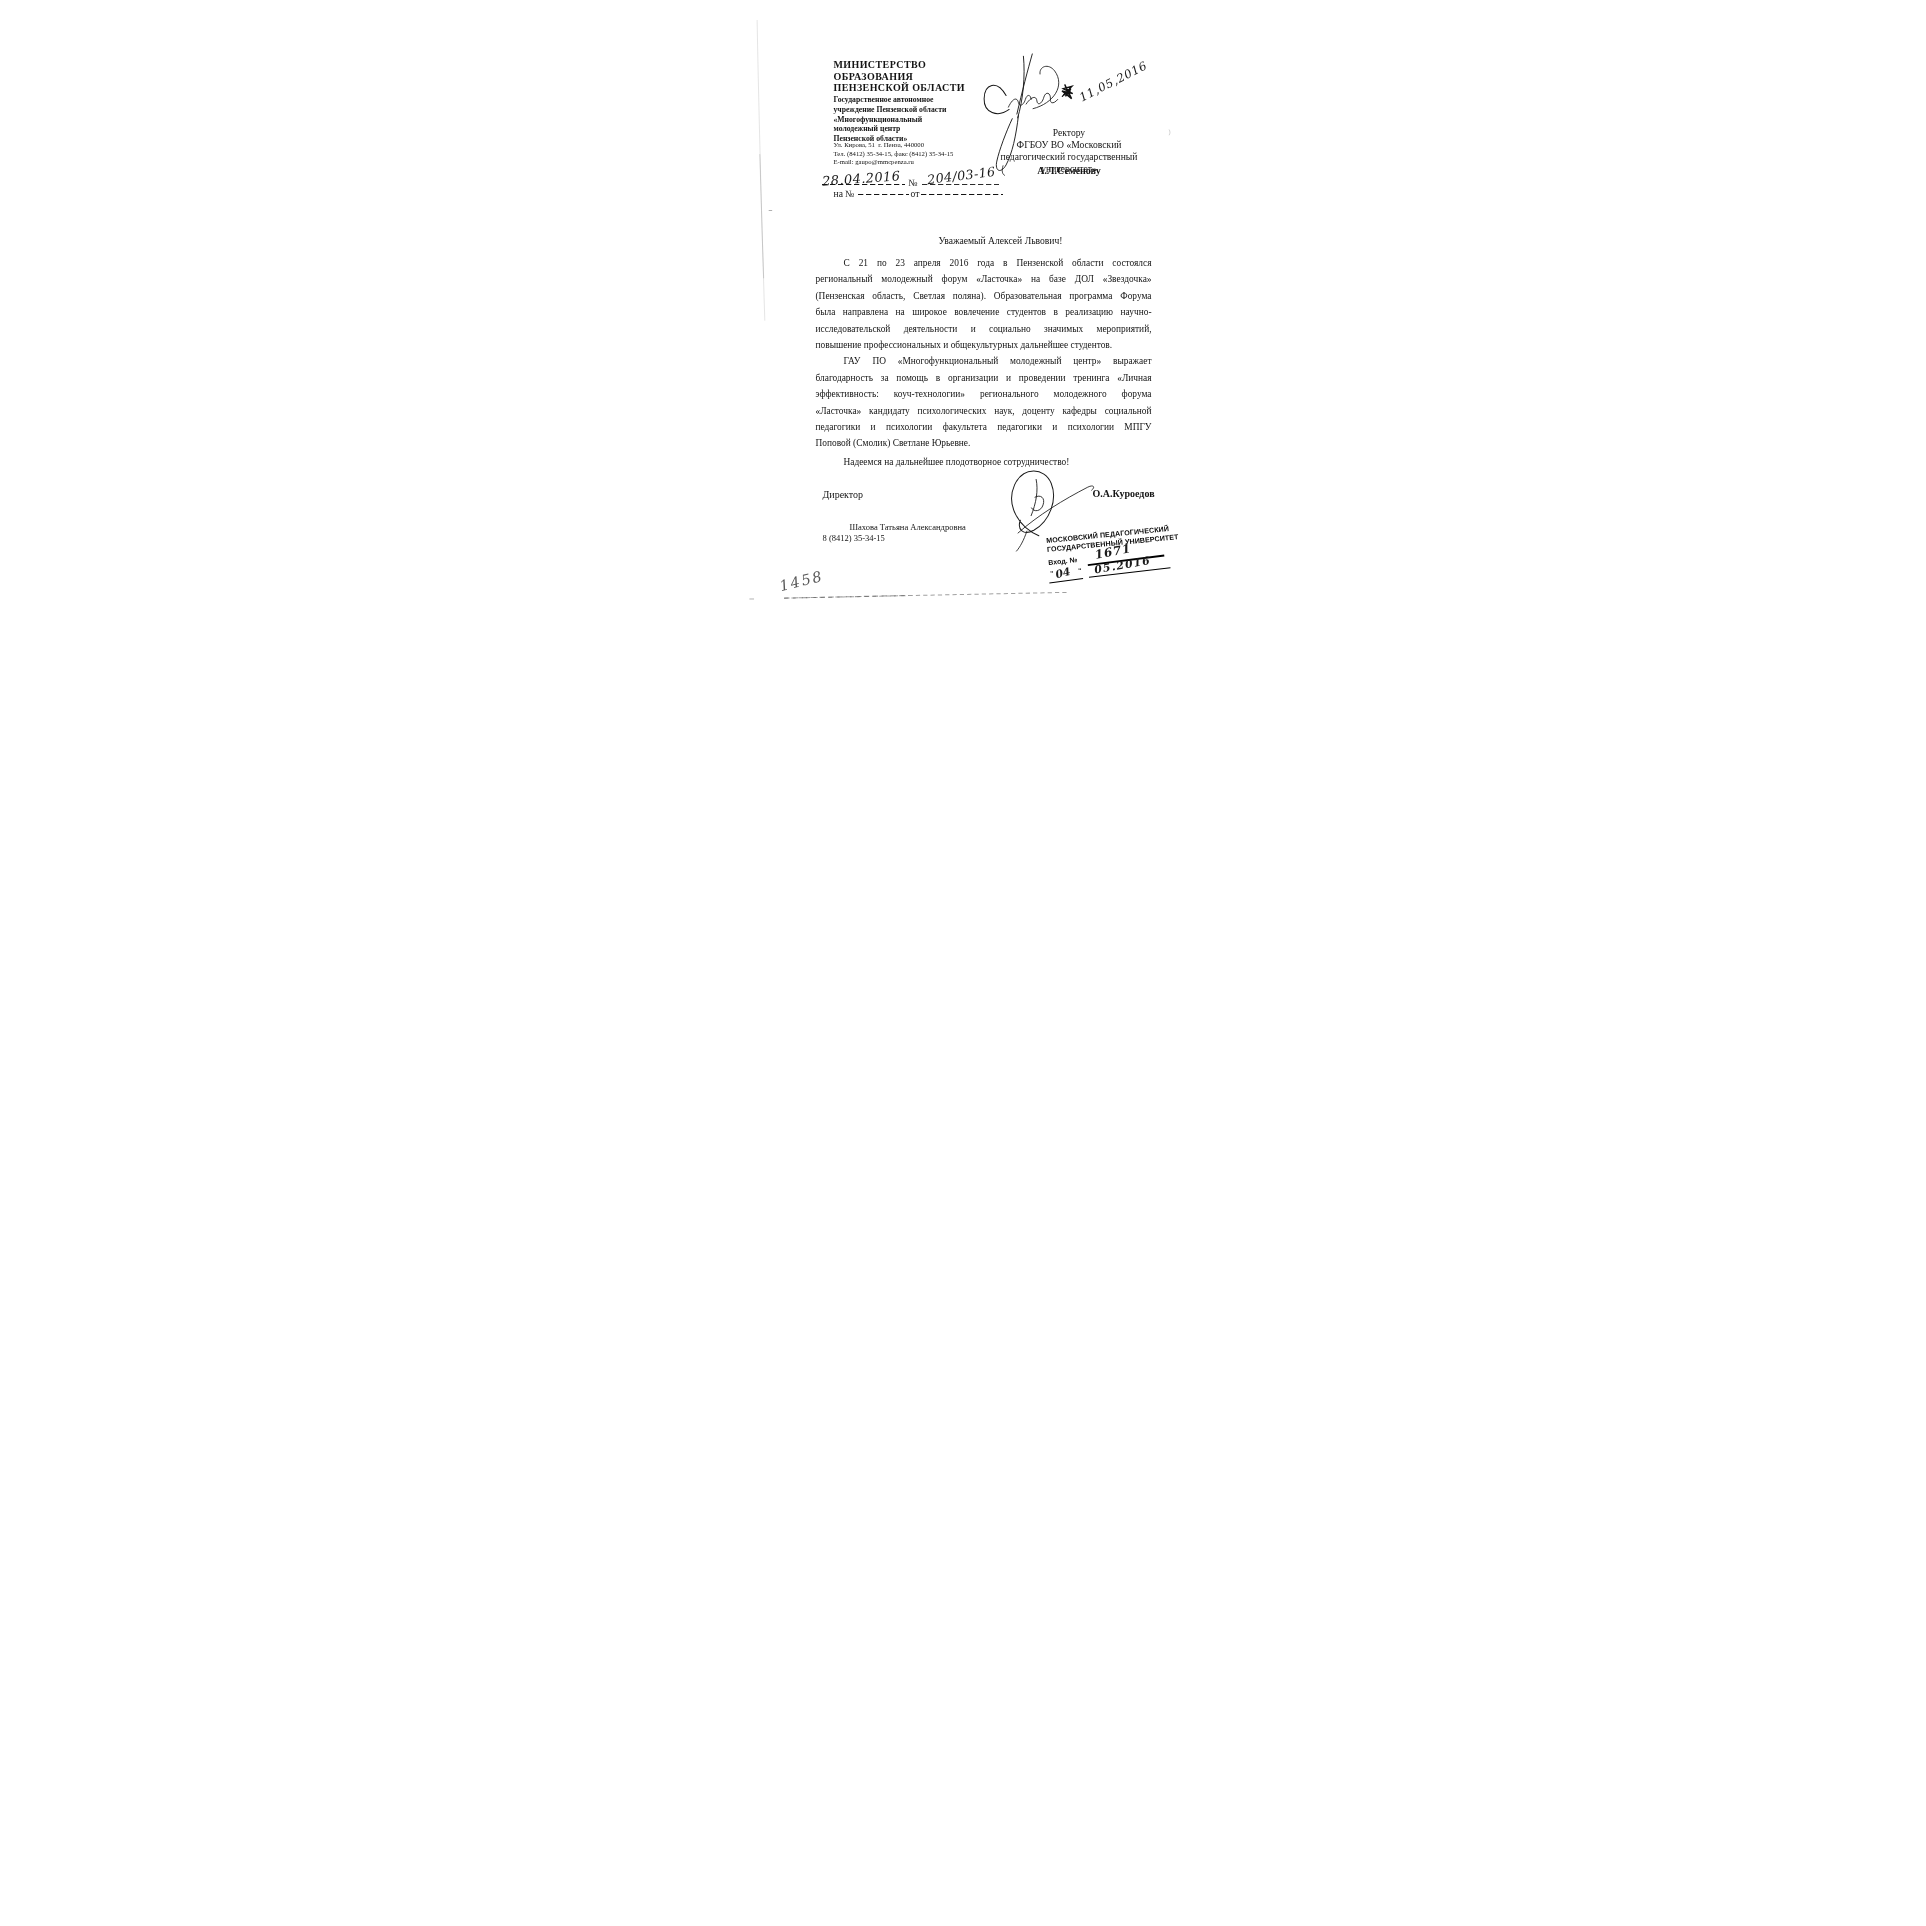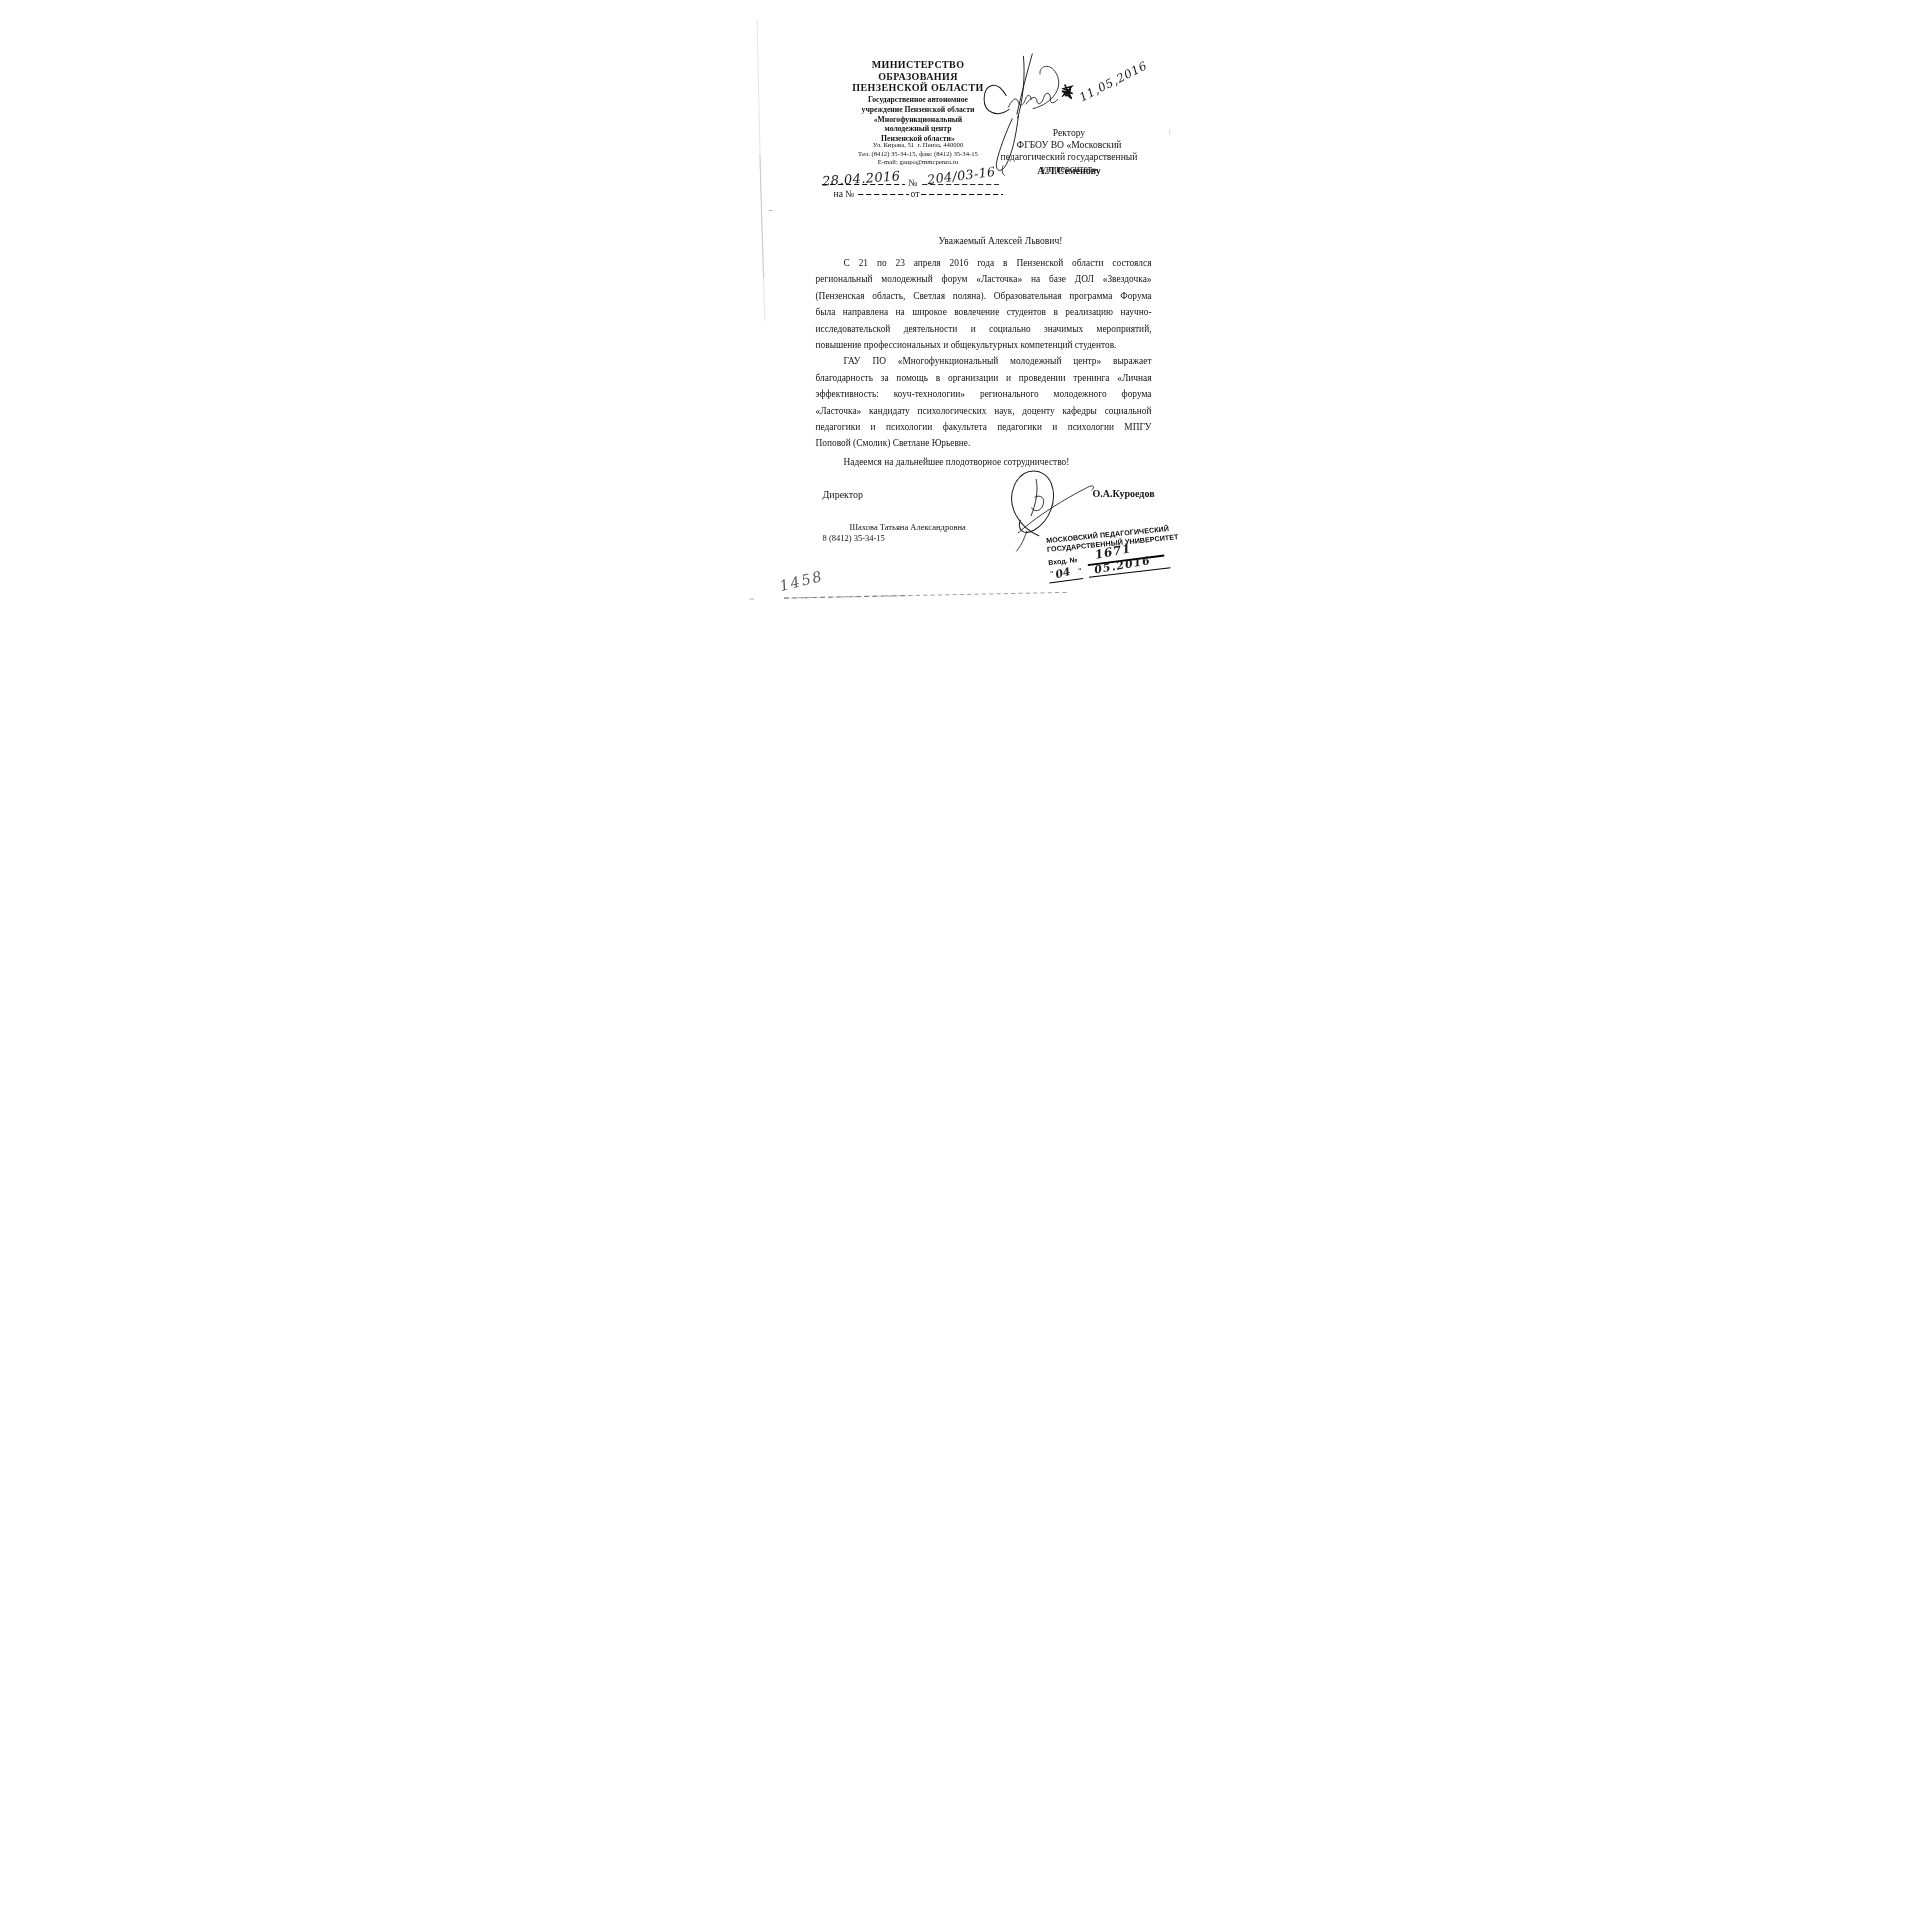--- a/index.html
+++ b/index.html
@@ -1,19 +1,19 @@
 <!DOCTYPE html>
 <html style="font-size:6.2px"><head>
 <meta charset="utf-8">
 <style>
   html,body{margin:0;padding:0;background:#ffffff;}
   #page{position:relative;width:433px;height:607px;margin:0 auto;background:#fff;
         font-family:"Liberation Serif", serif;color:#141414;overflow:hidden;}
   .abs{position:absolute;}
-  .ctr{text-align:center;}
+  .ctr{}
   .ws{white-space:pre-wrap;}
 
   
   #lh{left:87px;top:59px;width:169px;}
   .lh-caps{font-size:10px;line-height:11.6px;font-weight:600;letter-spacing:0.4px;}
   #lh-sub{left:87px;top:95px;width:169px;}
   .lh-bold{font-size:7.7px;line-height:9.8px;font-weight:bold;}
   #lh-contact{left:87px;top:141px;width:169px;}
   .lh-small{font-size:6.7px;line-height:8.5px;}
 
@@ -105,21 +105,21 @@
   <div class="abs" id="rcpt-name">А.Л.Семенову</div>
   <div class="abs hw" id="approval-date">11,05,2016</div>
 
   <div class="abs" id="salutation">Уважаемый Алексей Львович!</div>
   <div class="abs" id="body-lines">
     <div class="bline ind">С 21 по 23 апреля 2016 года в Пензенской области  состоялся</div>
     <div class="bline">региональный молодежный форум «Ласточка» на базе ДОЛ «Звездочка»</div>
     <div class="bline">(Пензенская область, Светлая поляна). Образовательная программа Форума</div>
     <div class="bline">была направлена на широкое вовлечение студентов в реализацию научно-</div>
     <div class="bline">исследовательской деятельности и социально значимых мероприятий,</div>
-    <div class="bline plain">повышение профессиональных и общекультурных компетенций студентов.</div>
+    <div class="bline plain">повышение профессиональных и общекультурных дальнейшее студентов.</div>
     <div class="bline ind">ГАУ ПО «Многофункциональный молодежный центр» выражает</div>
     <div class="bline">благодарность за помощь в организации и проведении тренинга «Личная</div>
     <div class="bline">эффективность: коуч-технологии» регионального молодежного  форума</div>
     <div class="bline">«Ласточка»  кандидату психологических наук, доценту кафедры социальной</div>
     <div class="bline">педагогики и психологии факультета педагогики и психологии МПГУ</div>
     <div class="bline plain">Поповой (Смолик) Светлане Юрьевне.</div>
     <div class="gap7"></div>
     <div class="bline plain ind">Надеемся на дальнейшее плодотворное сотрудничество!</div>
   </div>
 

